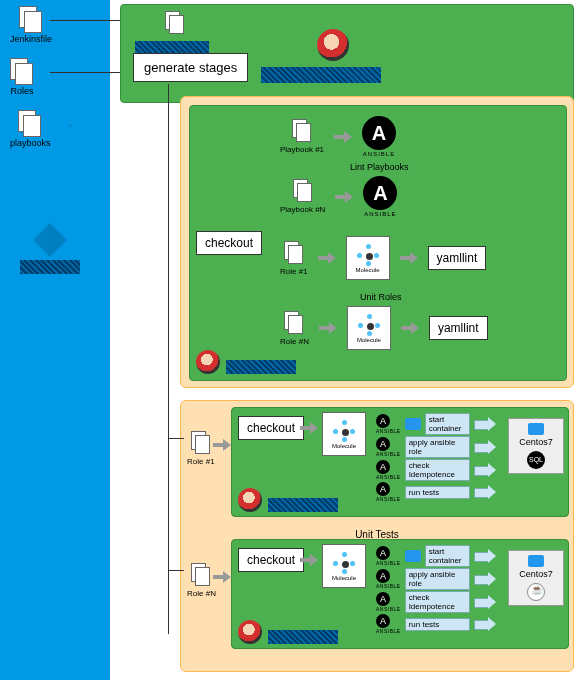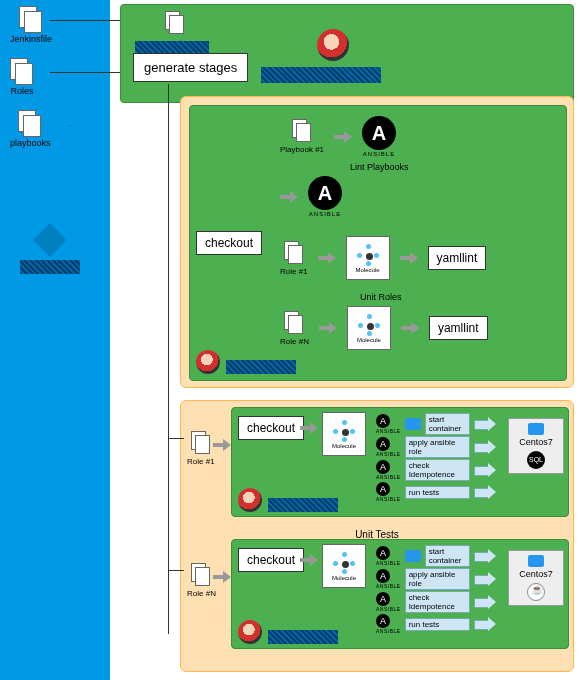--- a/index.html
+++ b/index.html
@@ -102,20 +102,24 @@
       </div>
       <span class="arrow"></span>
       <div>
         <div class="ansible-circle">A</div>
         <div class="ansible-label">ANSIBLE</div>
       </div>
     </div>
     <div class="tiny-label" style="position:absolute;left:160px;top:56px;font-size:9px">Lint Playbooks</div>
 
     <div style="position:absolute;left:90px;top:70px;display:flex;align-items:center;gap:10px">
+      <div style="text-align:center">
+        <div class="mini-docs"></div>
+        <div class="tiny-label">Playbook #N</div>
+      </div>
       <span class="arrow"></span>
       <div>
         <div class="ansible-circle">A</div>
         <div class="ansible-label">ANSIBLE</div>
       </div>
     </div>
 
     <div style="position:absolute;left:90px;top:130px;display:flex;align-items:center;gap:10px">
       <div style="text-align:center">
         <div class="mini-docs"></div>

